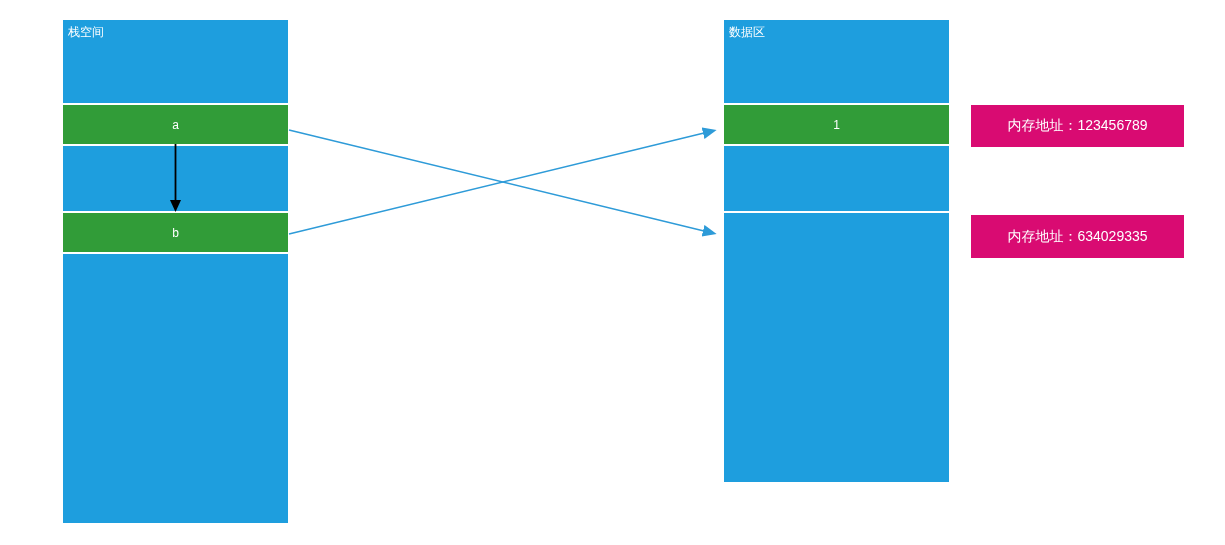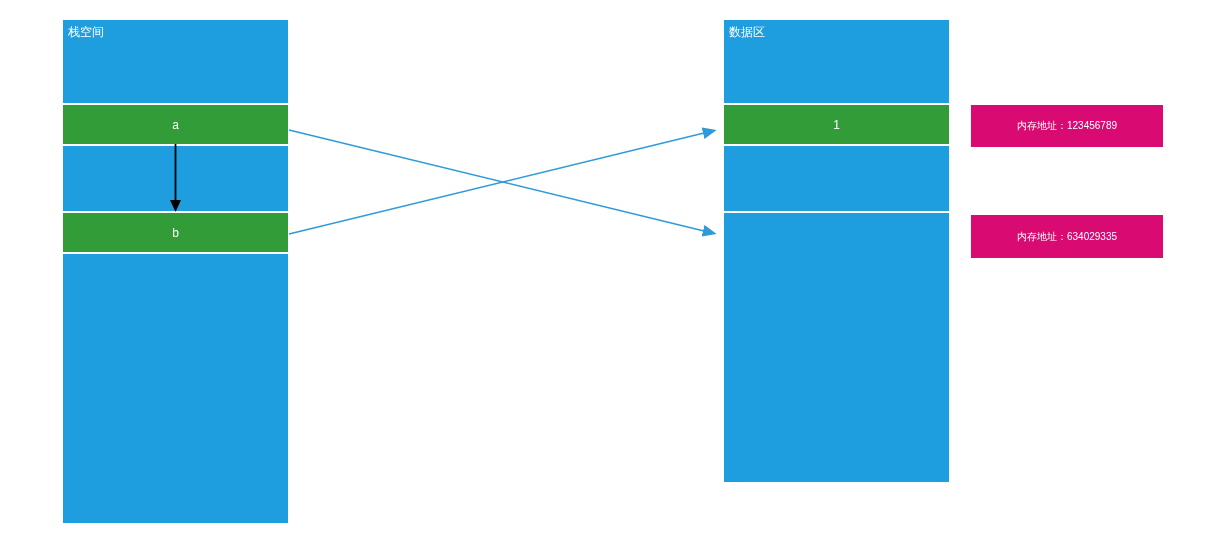--- a/index.html
+++ b/index.html
@@ -54,24 +54,24 @@
     line-height: 16px;
   }
   .cell-label {
     color: var(--label-text);
     font-size: 12px;
     line-height: 12px;
   }
   .addr-box {
     position: absolute;
     left: 971px;
-    width: 192px;
+    width: 213px;
     background: var(--address-pink);
     color: var(--label-text);
-    font-size: 10px;
+    font-size: 14px;
     display: flex;
     align-items: center;
     justify-content: center;
   }
   .addr-box-1 { top: 105px; height: 42px; }
   .addr-box-2 { top: 215px; height: 43px; }
   .arrows-overlay {
     position: absolute;
     left: 0; top: 0;
     width: 1225px;

